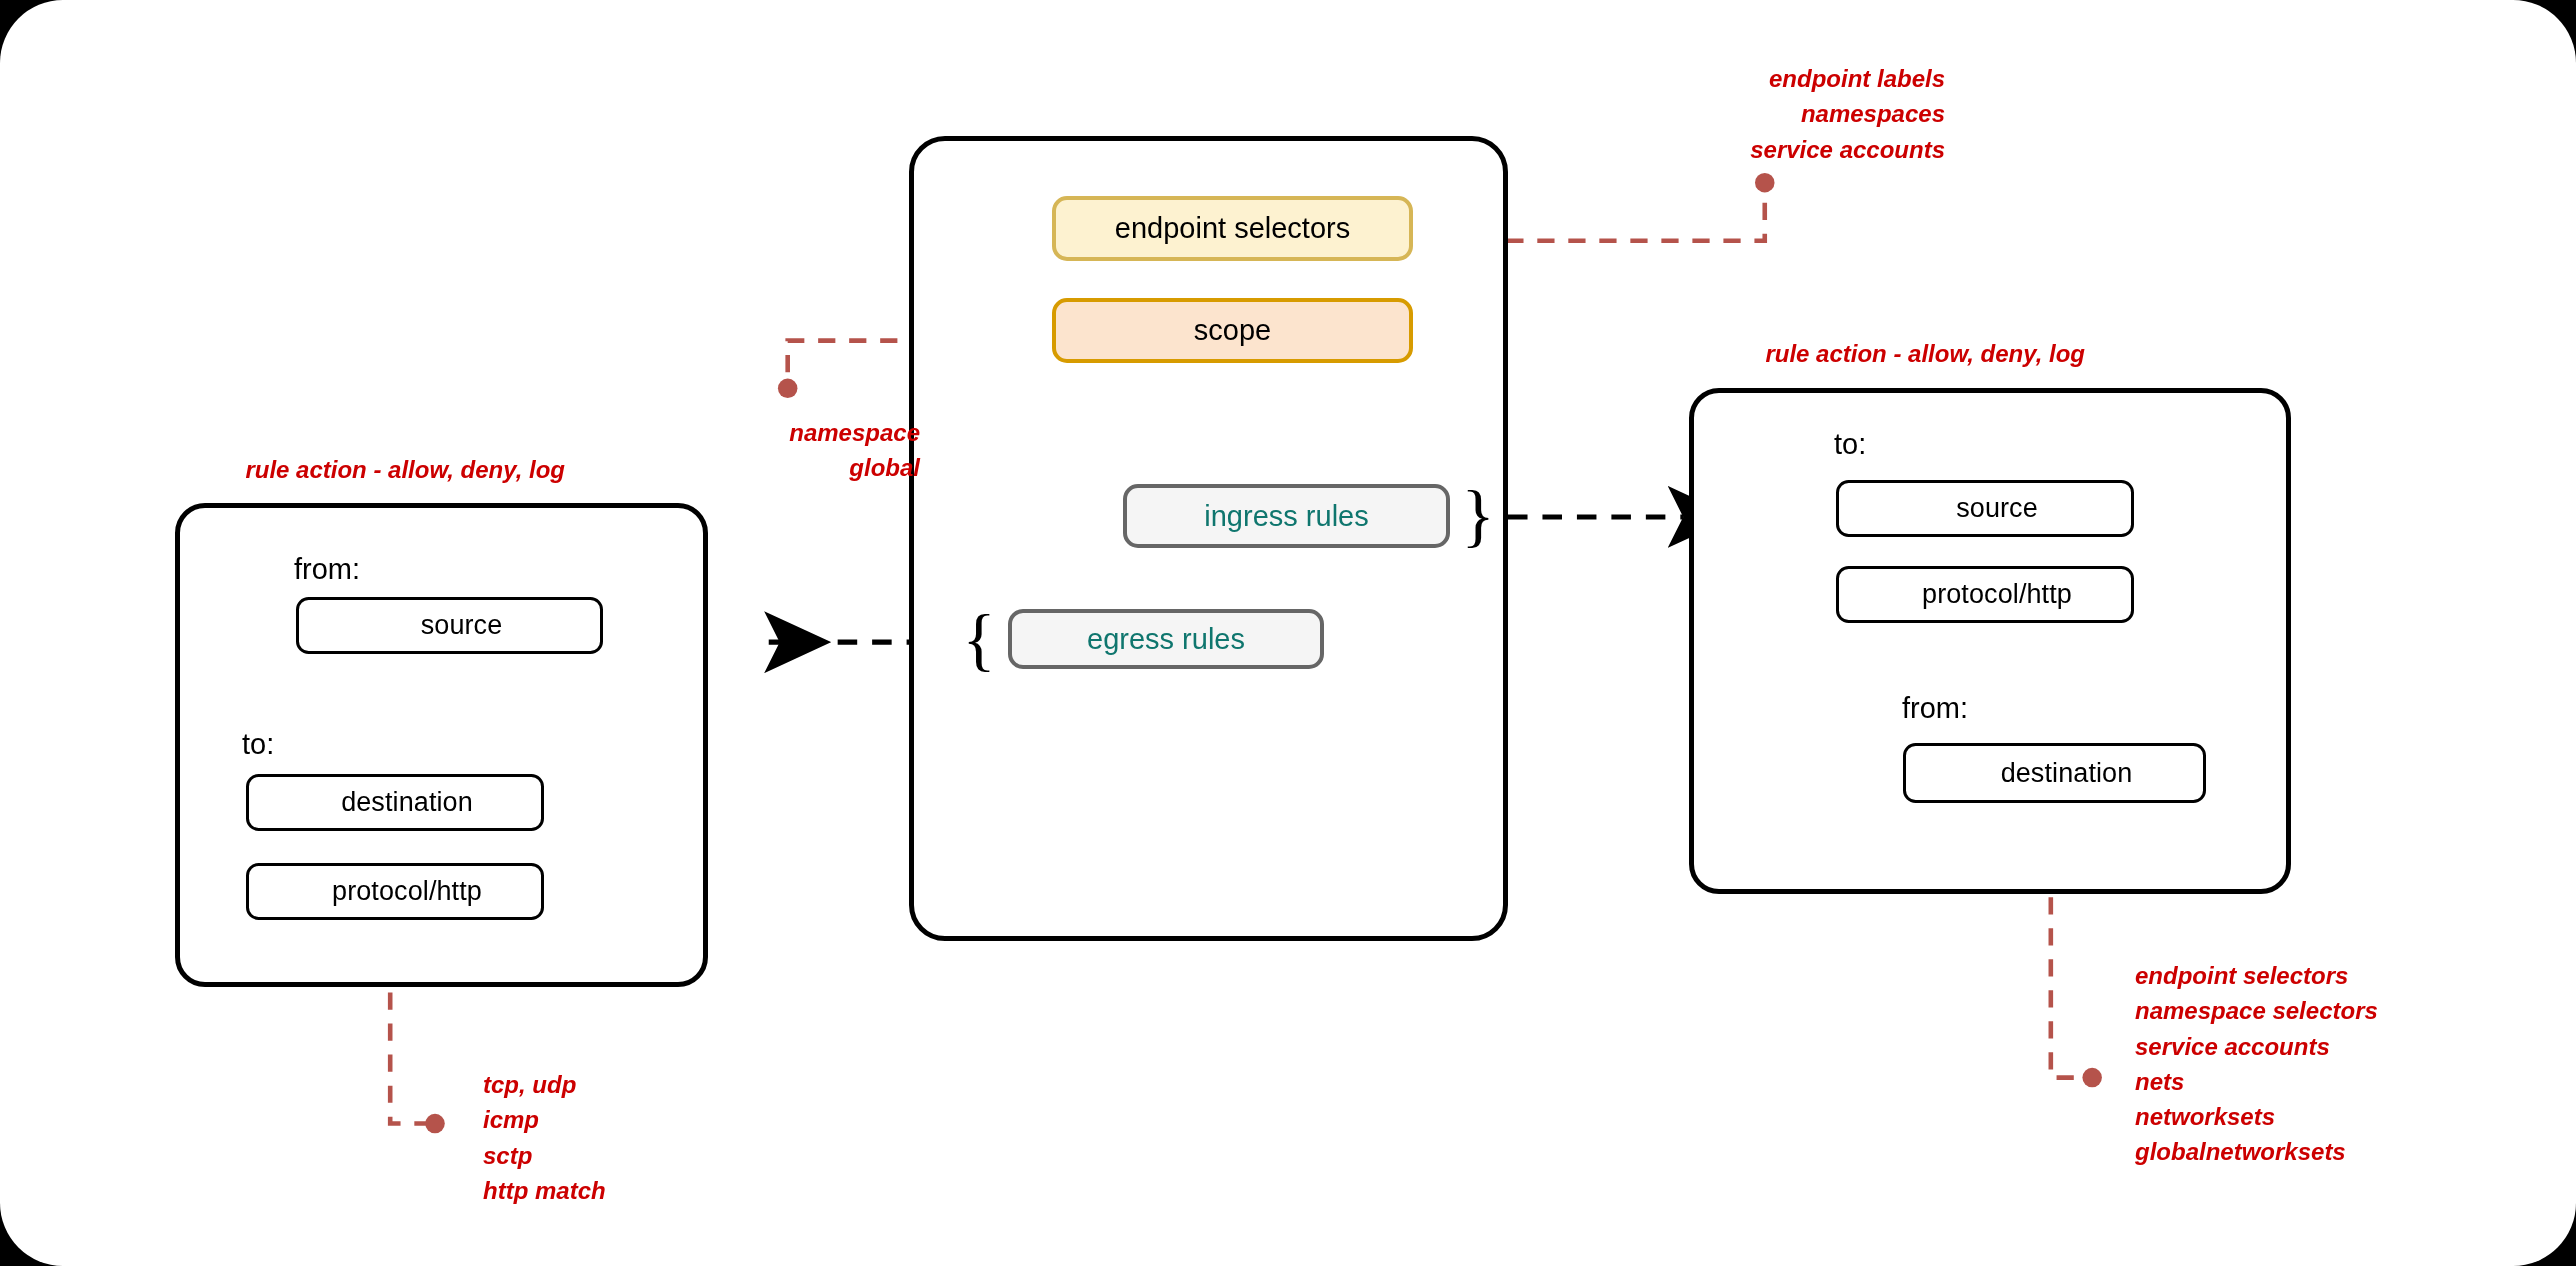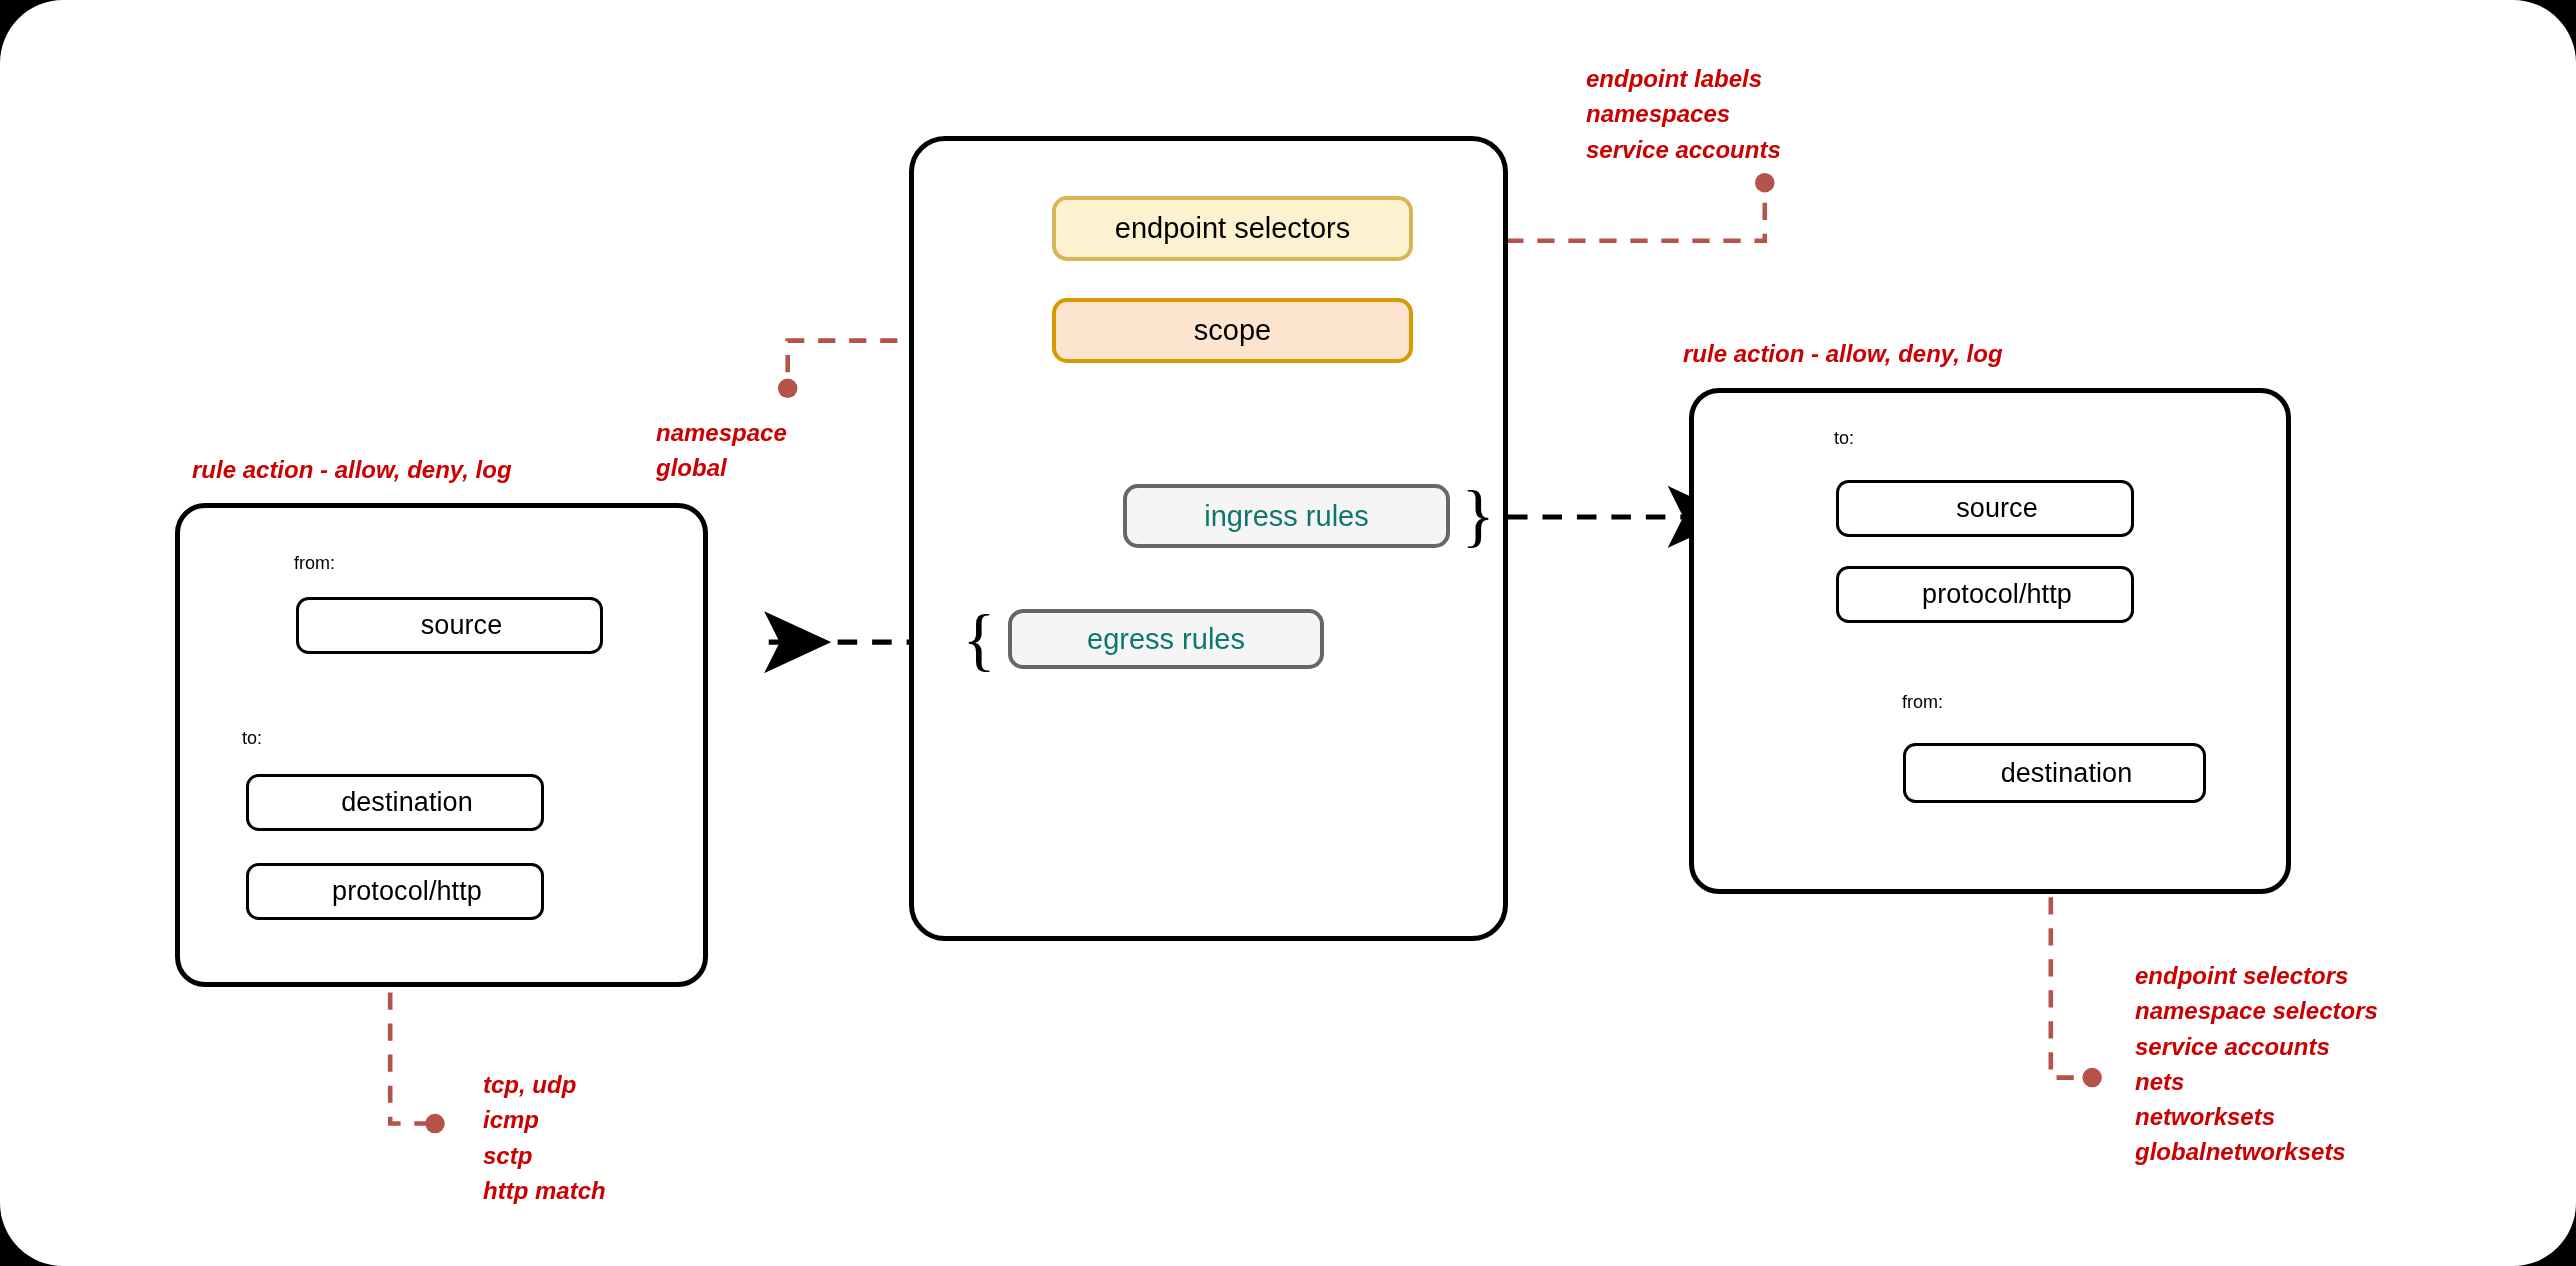--- a/index.html
+++ b/index.html
@@ -75,35 +75,35 @@
     background: #f5f5f5;
     display: flex;
     align-items: center;
     justify-content: center;
     font-size: 29px;
     color: #0f766e;
   }
 
   
   .field-label {
-    font-size: 18px;
+    font-size: 29px;
     color: #000000;
     white-space: nowrap;
   }
 
   
   .annot {
     color: #cc0000;
     font-style: italic;
     font-weight: bold;
     font-size: 24px;
     line-height: 1.47;
     white-space: nowrap;
   }
-  .annot.center { text-align: left; }
+  .annot.center { text-align: right; }
   .annot.left   { text-align: left; }
 
   
   .brace {
     font-size: 69px;
     color: #000000;
     line-height: 1;
     font-family: "Liberation Serif", serif;
     font-weight: 400;
   }

